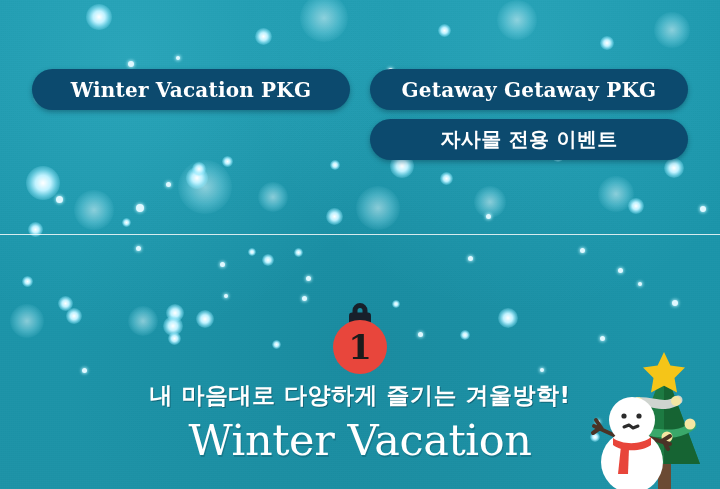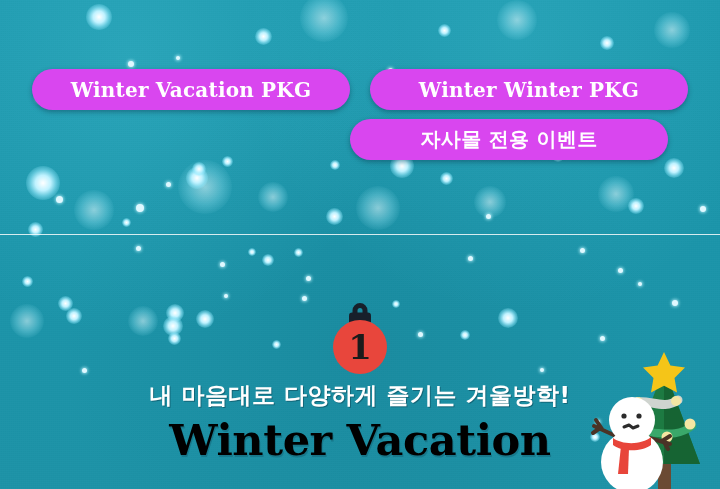--- a/index.html
+++ b/index.html
@@ -62,21 +62,21 @@
     top: 234px;
     width: 720px;
     height: 1px;
     background: rgba(255,255,255,.82);
   }
 
   
   .btn {
     position: absolute;
     height: 41px;
-    background: #d946ef;
+    background: #0c4a6e;
     border: 0;
     border-radius: 21px;
     color: #ffffff;
     display: flex;
     align-items: center;
     justify-content: center;
     box-shadow: 0 2px 5px rgba(0,30,45,.35);
     cursor: pointer;
     padding: 0 10px;
     box-sizing: border-box;
@@ -93,21 +93,21 @@
     font-family: "DejaVu Sans", sans-serif;
     font-weight: bold;
     font-size: 20px;
     letter-spacing: .3px;
     white-space: nowrap;
     color: #ffffff;
   }
   #btn-0 { left: 32px;  top: 69px;  width: 318px; }
   #btn-1 { left: 370px; top: 69px;  width: 318px; }
   #btn-2 { left: 32px;  top: 119px; width: 318px; }
-  #btn-3 { left: 350px; top: 119px; width: 318px; }
+  #btn-3 { left: 370px; top: 119px; width: 318px; }
 
   
   .ornament {
     position: absolute;
     left: 333px;
     top: 300px;
     width: 54px;
     height: 74px;
   }
 
@@ -132,23 +132,23 @@
   .title-row {
     margin-top: 7px;
     display: flex;
     align-items: baseline;
     justify-content: center;
     gap: 9px;
     white-space: nowrap;
   }
   .title-main {
     font-family: "DejaVu Serif", serif;
-    font-weight: bold;
+    font-weight: normal;
     font-size: 43px;
-    color: #000000;
+    color: #ffffff;
     letter-spacing: -0.4px;
     text-shadow: 1px 2px 0 rgba(13,70,85,.30);
   }
   .title-suffix {
     font-family: "DejaVu Serif", serif;
     font-weight: bold;
     font-size: 35px;
     color: #ffffff;
     letter-spacing: 0px;
     text-shadow: 1px 2px 0 rgba(13,70,85,.30);
@@ -241,21 +241,21 @@
     <div class="flake tiny" style="left:596px; top:420px; width:4px; height:4px;"></div>
     <div class="flake" style="left:590px; top:432px; width:10px; height:10px;"></div>
   </div>
 
   <div class="divider"></div>
 
   <div class="btn" id="btn-0">
     <span class="btn-label-en">Winter Vacation PKG</span>
   </div>
   <div class="btn" id="btn-1">
-    <span class="btn-label-en">Winter Winter PKG</span>
+    <span class="btn-label-en">Getaway Getaway PKG</span>
   </div>
   <div class="btn" id="btn-3">
     <span class="btn-label-ko">자사몰 전용 이벤트</span>
   </div>
 
   <div class="ornament">
     <svg width="54" height="74" viewBox="0 0 54 74" xmlns="http://www.w3.org/2000/svg">
       <path d="M27 3 a7.5 7.5 0 0 1 7.5 7.5 v3 h-5 v-3 a2.5 2.5 0 0 0 -5 0 v3 h-5 v-3 A7.5 7.5 0 0 1 27 3 z" fill="#17202b"></path>
       <rect x="16" y="12.5" width="22" height="12" rx="3.2" fill="#17202b"></rect>
       <circle cx="27" cy="47" r="27" fill="#e8463c"></circle>

